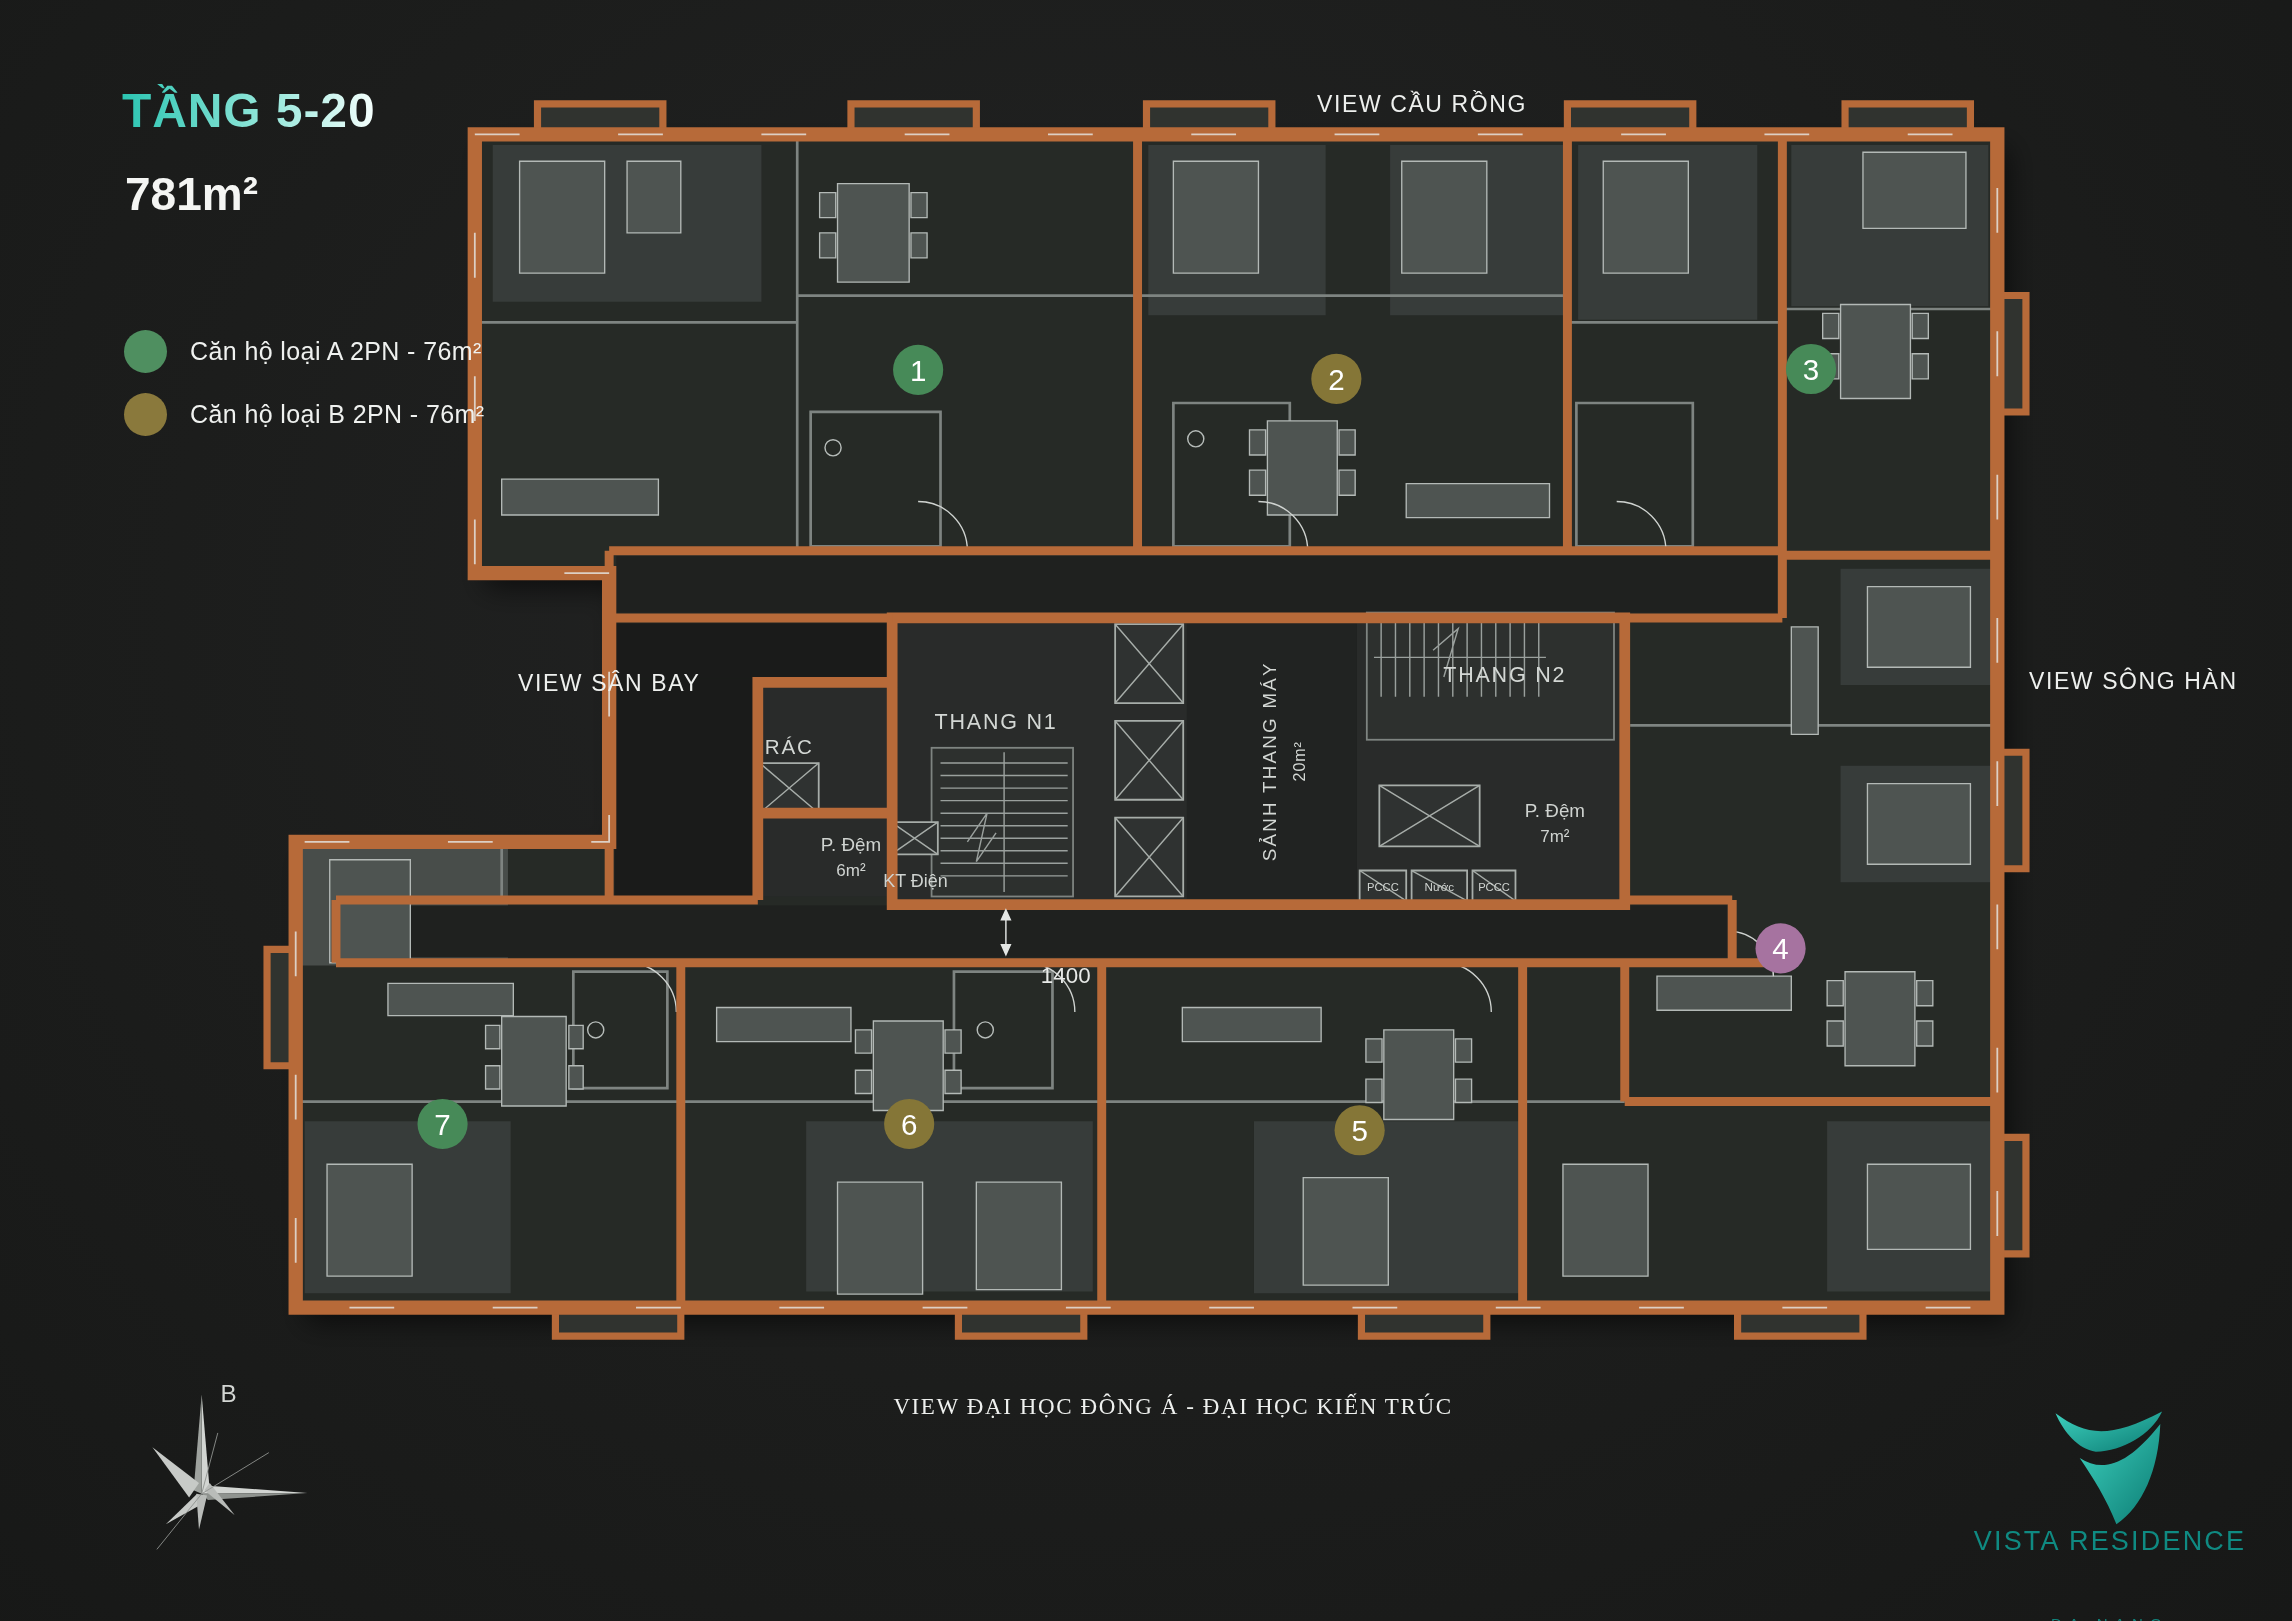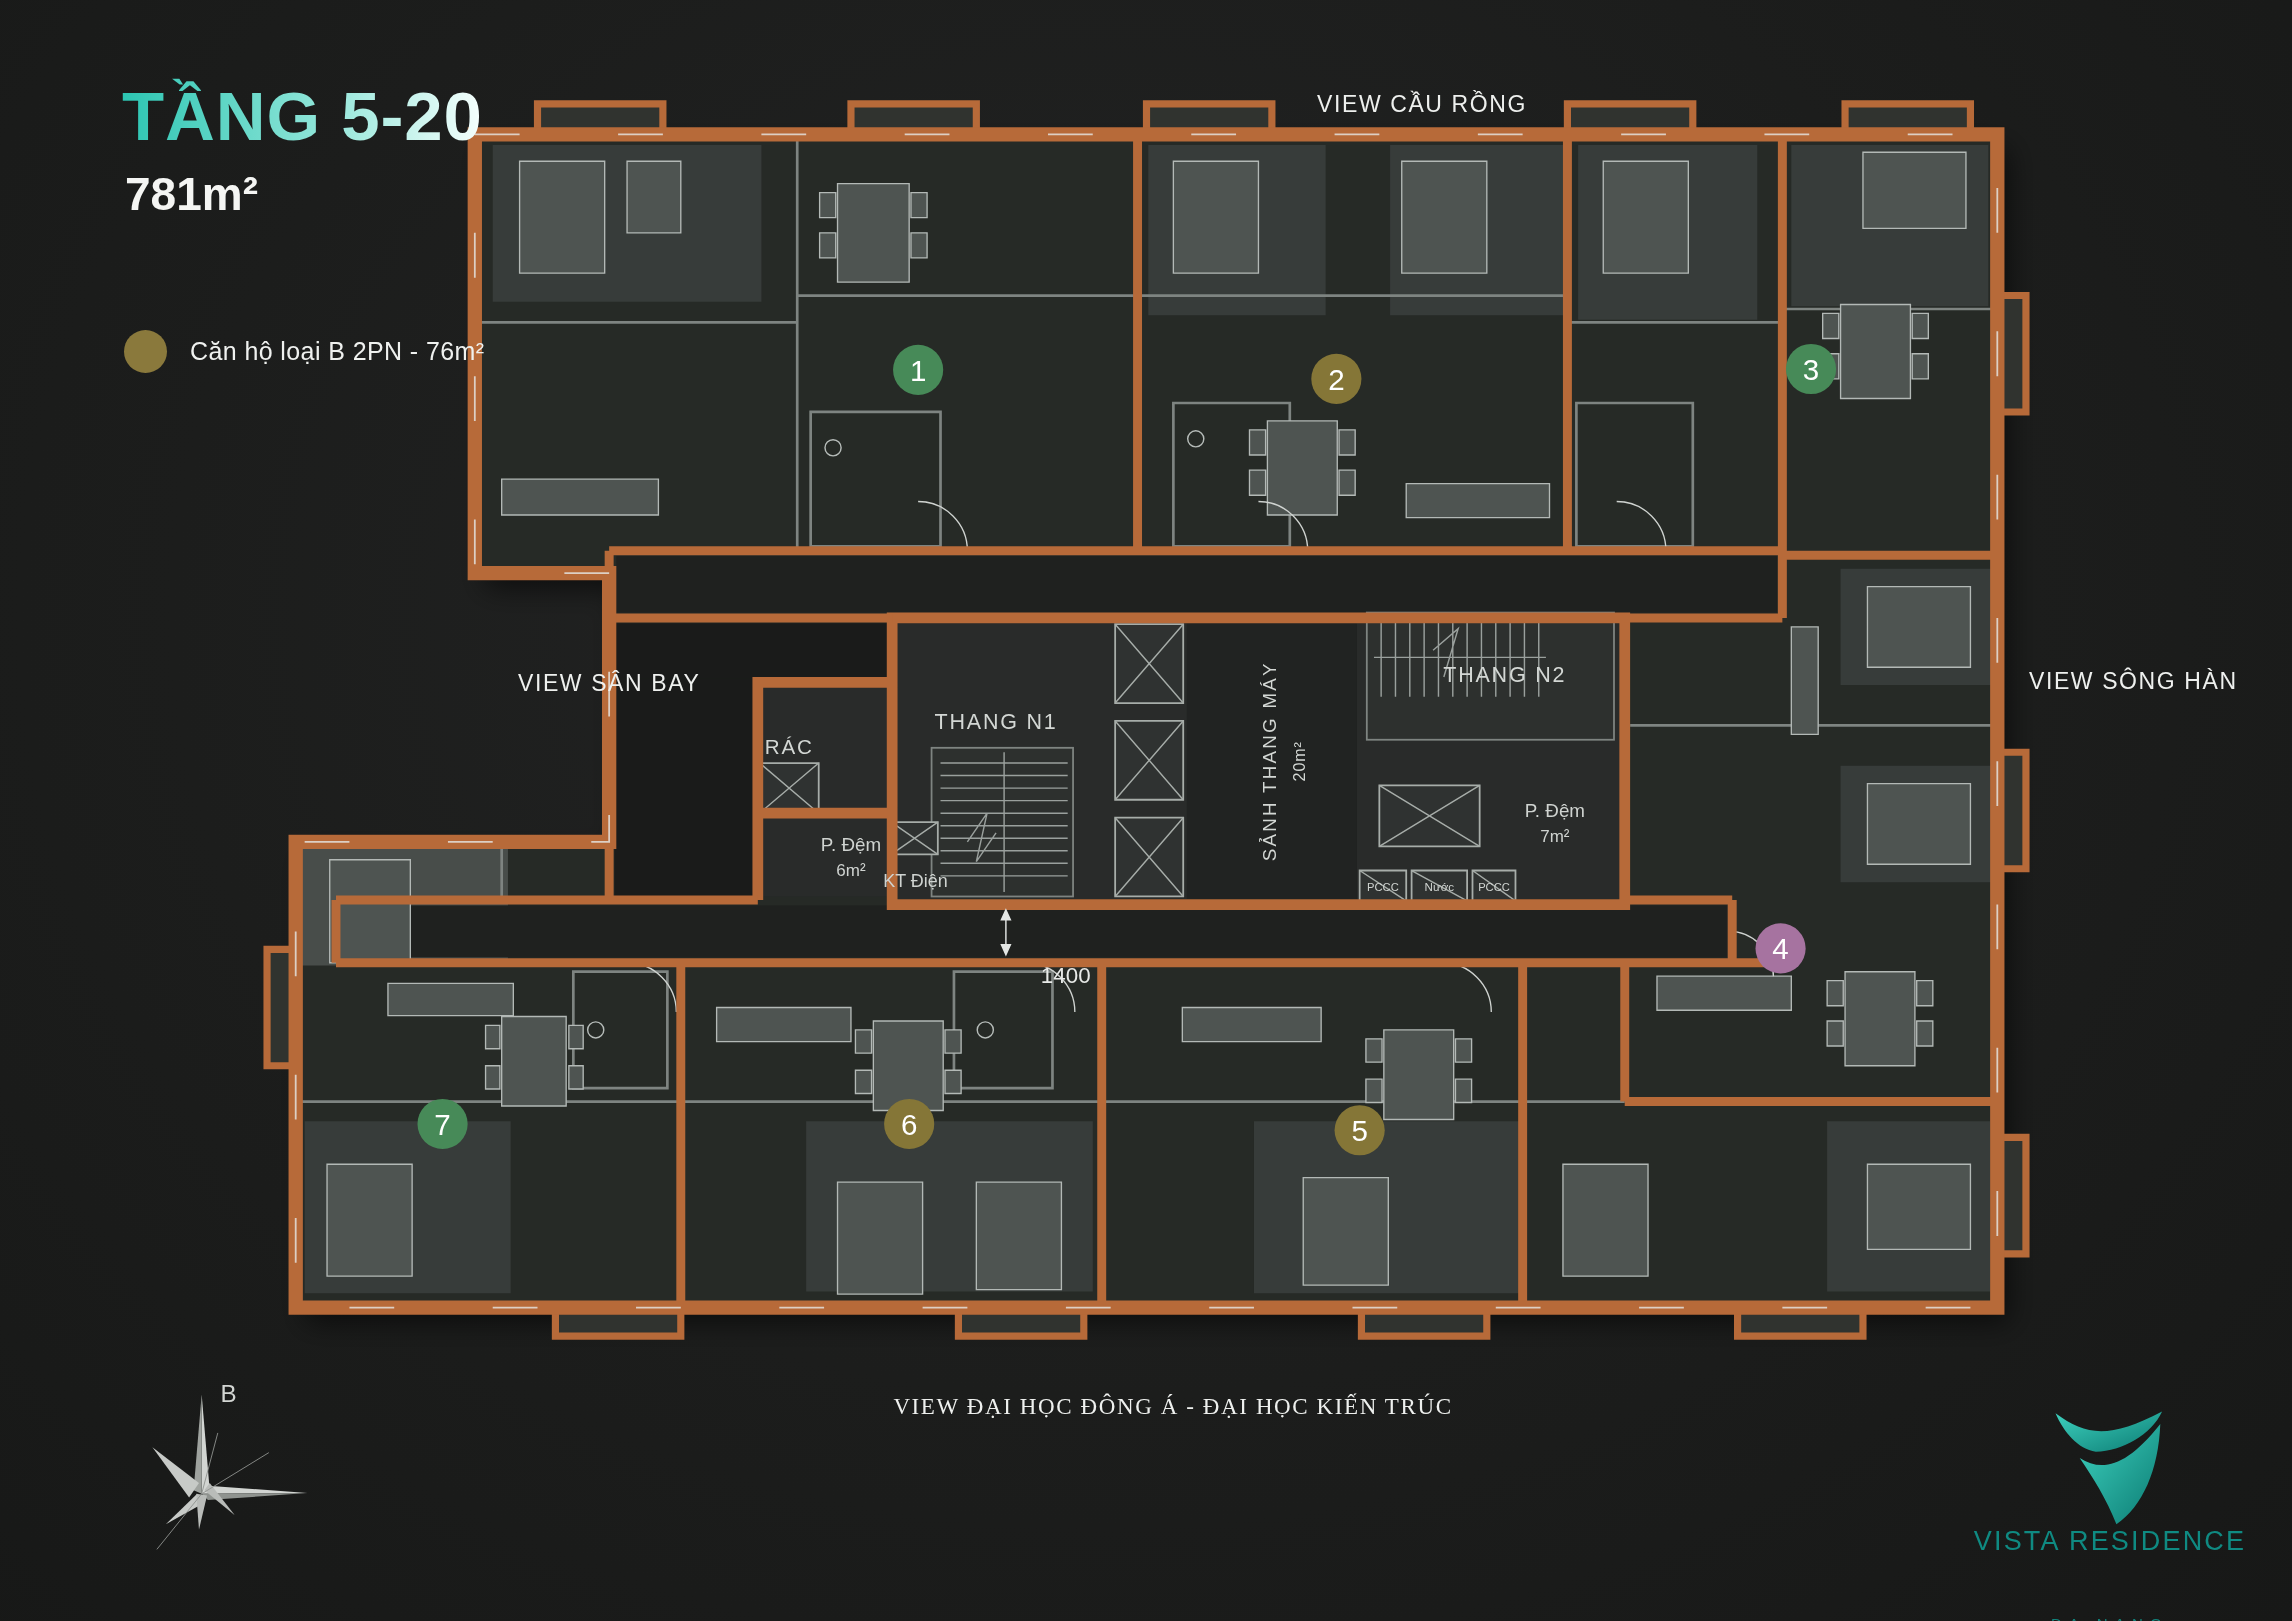--- a/index.html
+++ b/index.html
@@ -1,20 +1,20 @@
 <!DOCTYPE html>
 <html style="font-size:14.3px"><head>
 <meta charset="utf-8">
 <style>
   html,body{margin:0;padding:0;background:#141514;}
   .stage{position:relative;width:2293px;height:1621px;overflow:hidden;
     background:radial-gradient(ellipse at 48% 38%, #232424 0%, #1c1d1c 55%, #171817 100%);
     font-family:"Liberation Sans","DejaVu Sans",sans-serif;color:#eceeec;}
   svg.plan{position:absolute;left:0;top:0;}
-  .floor-title{position:absolute;left:122px;top:77px;font-size:69px;font-weight:800;letter-spacing:0.9px;
+  .floor-title{position:absolute;left:122px;top:83px;font-size:48px;font-weight:800;letter-spacing:0.9px;
     background:linear-gradient(90deg,#2cc5b2 0%,#8fe5d8 55%,#f6fffd 100%);
     -webkit-background-clip:text;background-clip:text;color:#5ad2c2;-webkit-text-fill-color:transparent;}
   .floor-area{position:absolute;left:125px;top:167px;font-size:46px;font-weight:700;color:#f4f5f3;}
   .legend{position:absolute;left:124px;top:330px;display:flex;flex-direction:column;gap:19.7px;list-style:none;margin:0;padding:0;}
   .legend li{display:flex;align-items:center;gap:23px;font-size:25px;color:#eff1ef;letter-spacing:0.4px;}
   .dot{width:43px;height:43px;border-radius:50%;flex:none;}
   .view-label{position:absolute;font-size:23px;letter-spacing:1.6px;color:#eef0ee;white-space:nowrap;font-weight:400;}
   .vt{left:1384px;top:91px;transform:translateX(-50%);margin-left:38px;}
   .vl{left:518px;top:670px;}
   .vr{left:2029px;top:668px;}
@@ -145,20 +145,24 @@
       <path d="M2295,1578 C2330,1604 2356,1606 2414,1576 C2402,1602 2370,1620 2340,1621 C2320,1618 2304,1599 2295,1578 Z" fill="url(#tealgrad)"></path>
       <path d="M2322,1628 C2347,1644 2374,1638 2412,1590 C2410,1642 2392,1682 2363,1702 C2352,1674 2337,1650 2322,1628 Z" fill="url(#tealgrad)"></path>
     </g>
   </svg>
 
   <div class="floor-title">TẦNG 5-20</div>
   <div class="floor-area">781m²</div>
 
   <ul class="legend">
     <li>
+        <span class="dot" style="background-color: rgb(79, 143, 96);"></span>
+        <span>Căn hộ loại A 2PN - 76m²</span>
+      </li>
+    <li>
         <span class="dot" style="background-color: rgb(138, 121, 60);"></span>
         <span>Căn hộ loại B 2PN - 76m²</span>
       </li>
   </ul>
 
   <div class="view-label vt">VIEW CẦU RỒNG</div>
   <div class="view-label vl">VIEW SÂN BAY</div>
   <div class="view-label vr">VIEW SÔNG HÀN</div>
   <div class="view-label vb">VIEW ĐẠI HỌC ĐÔNG Á - ĐẠI HỌC KIẾN TRÚC</div>
 

